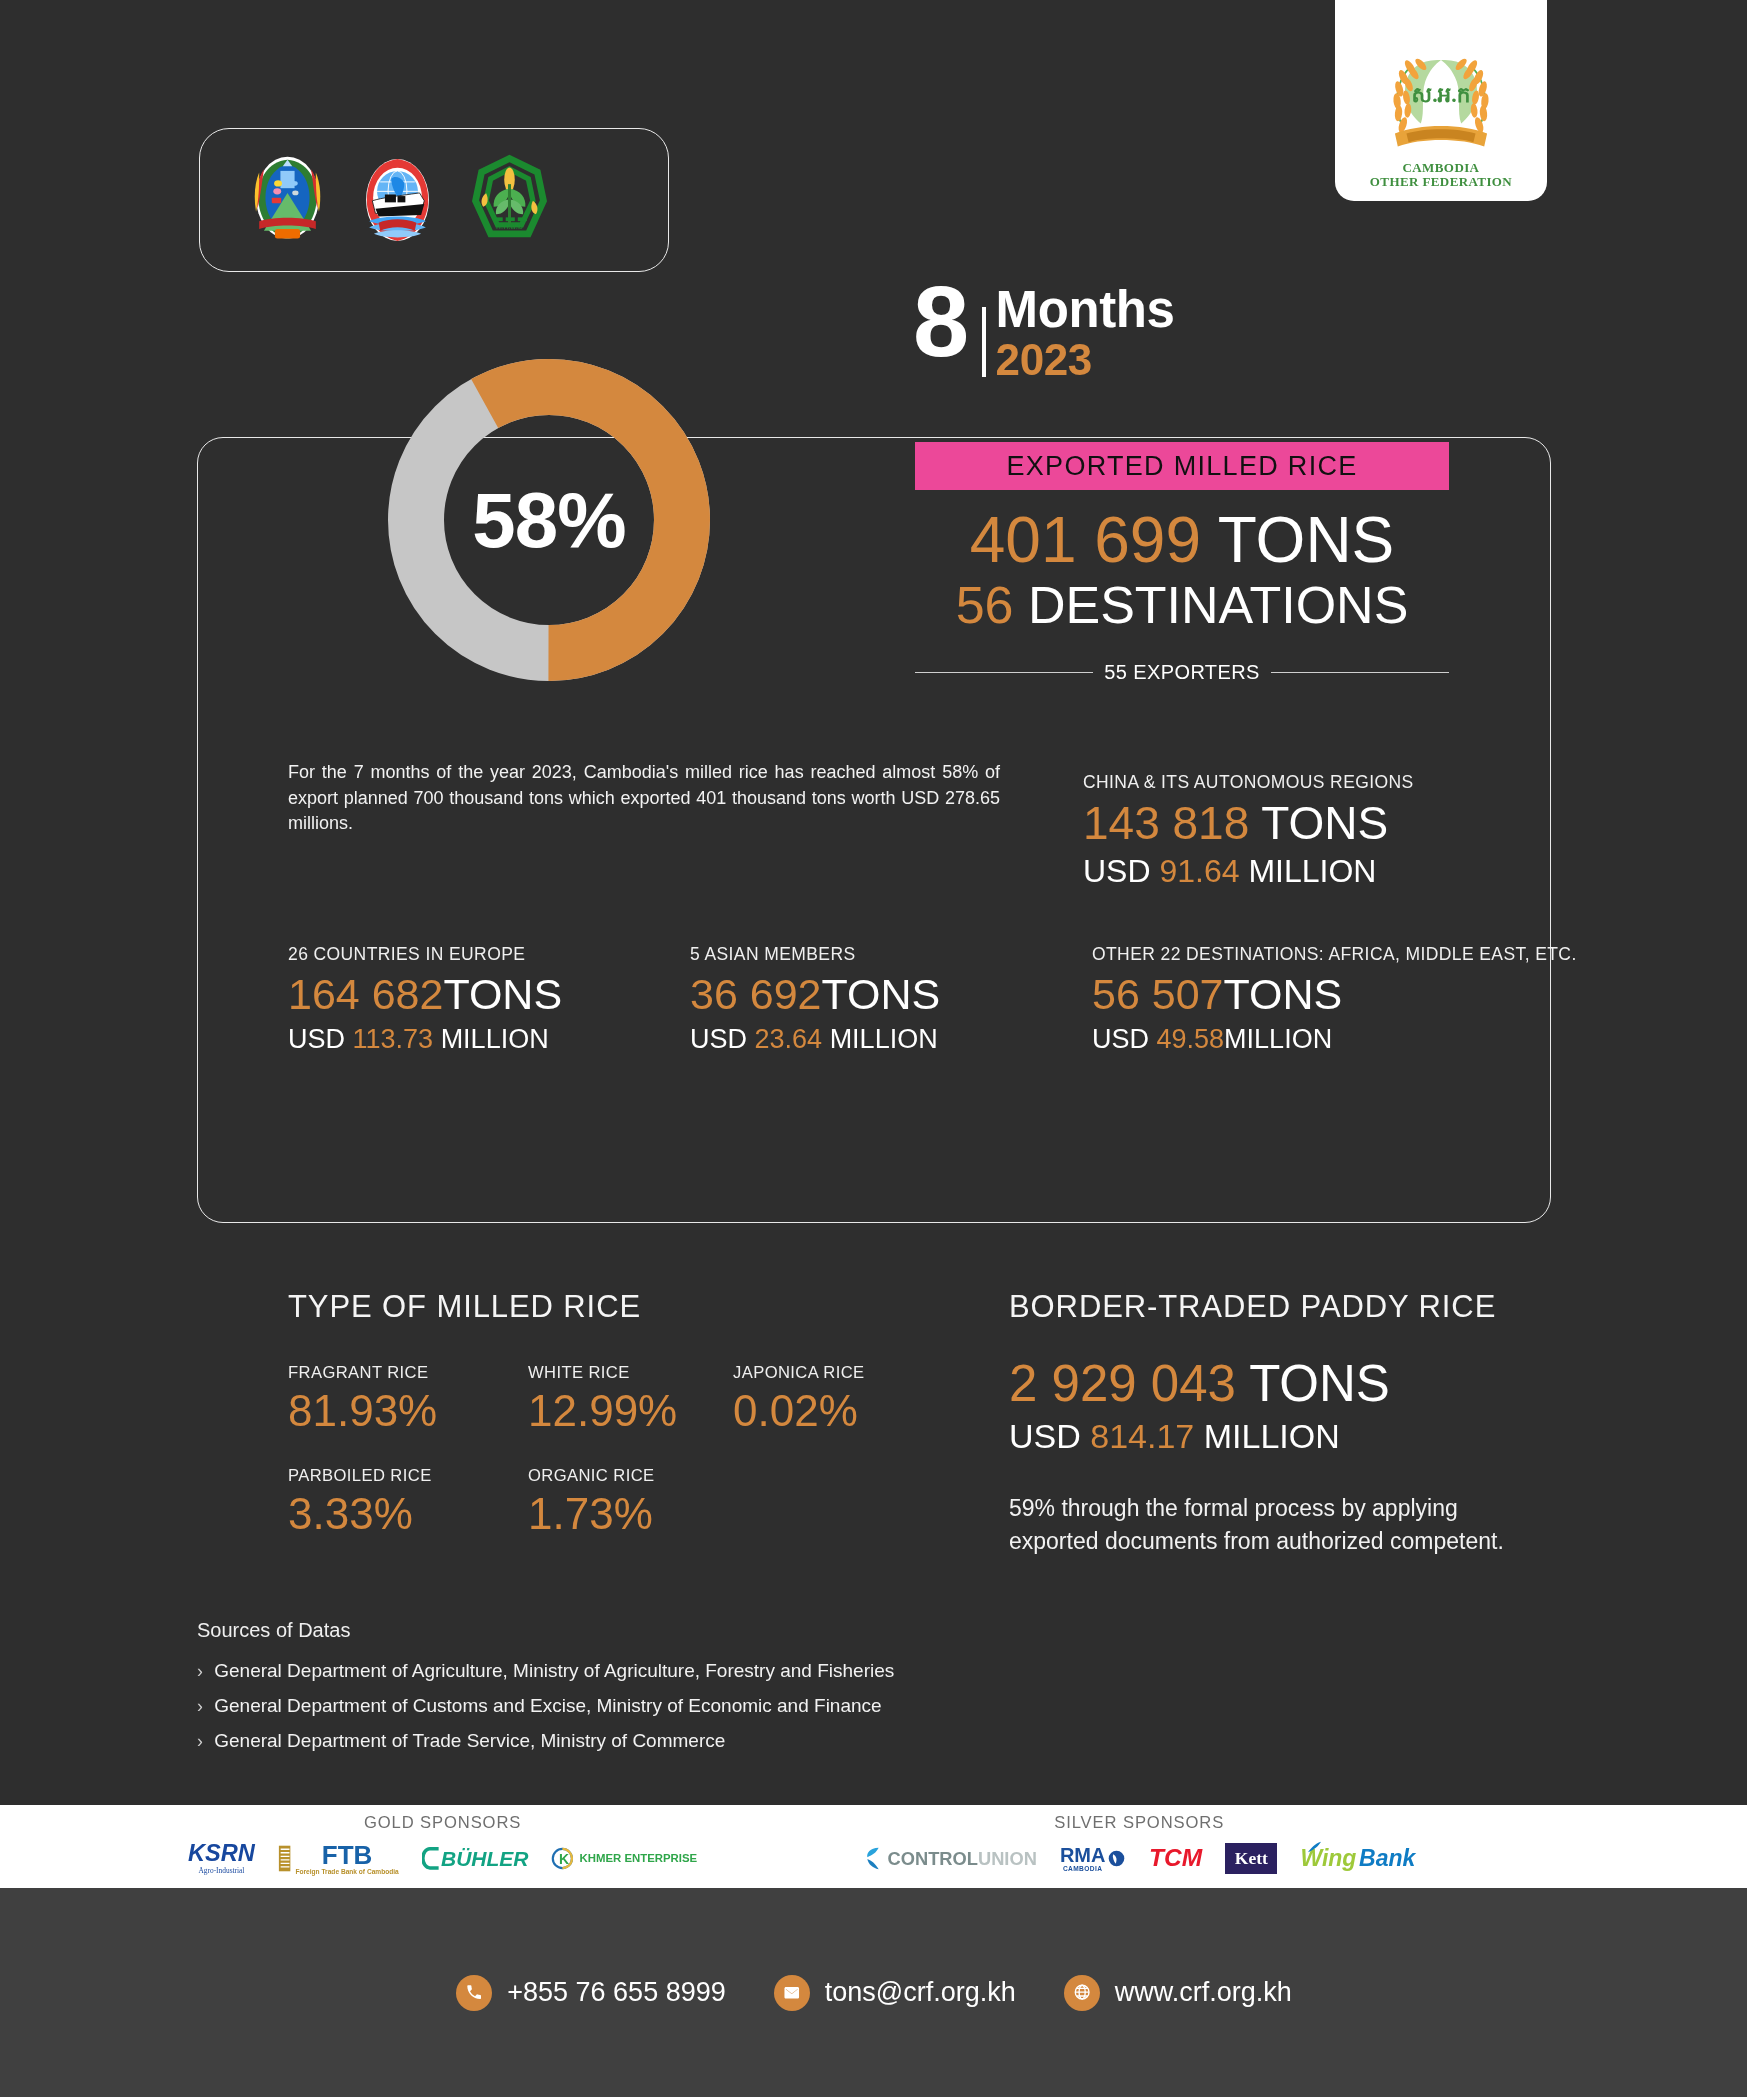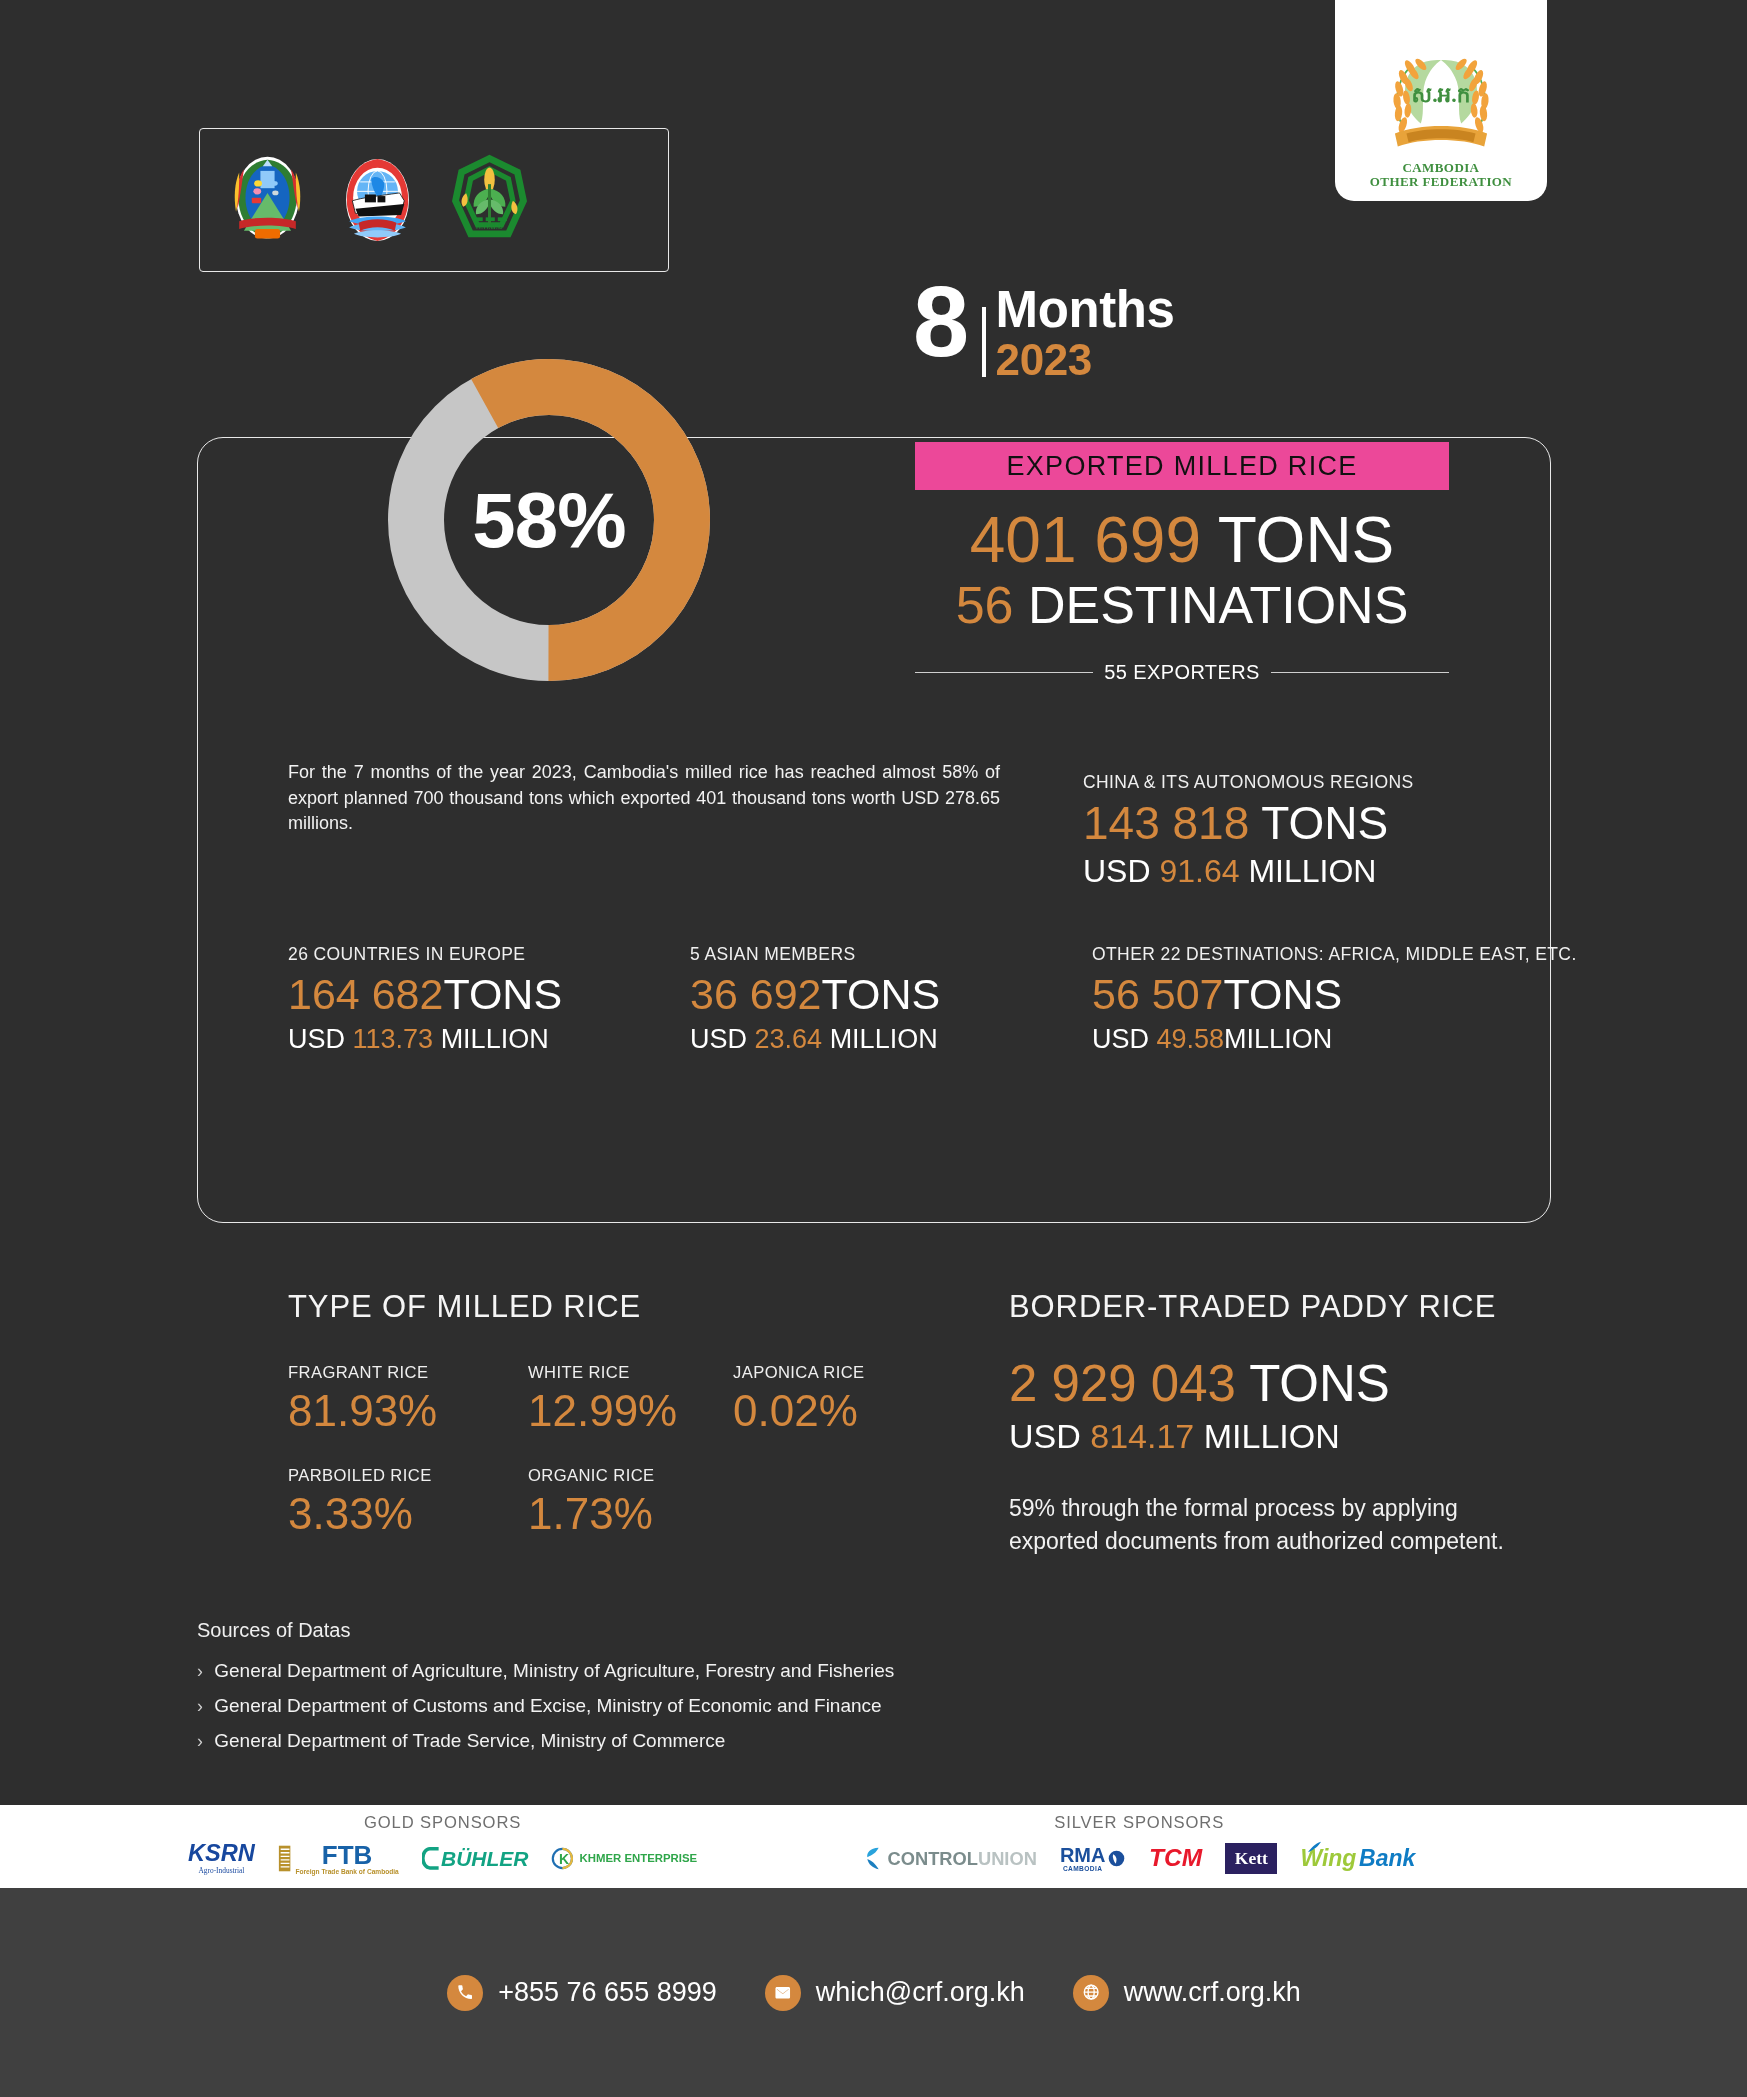--- a/index.html
+++ b/index.html
@@ -10,23 +10,23 @@
     color:#ffffff;
     position:relative;
     overflow:hidden;
   }
   .page { position:absolute; inset:0; background:#2e2e2e; }
 
   
   .gov-logos {
     position:absolute; left:199px; top:128px;
     width:470px; height:144px;
-    border:1.7px solid #e8e8e8; border-radius:4px;
+    border:1.7px solid #e8e8e8; border-radius:30px;
     display:flex; align-items:center; justify-content:flex-start;
-    gap:31px; padding-left:28px;
+    gap:31px; padding-left:48px;
   }
   .gov-logo { width:79px; height:96px; position:relative; }
 
   
   .crf-card {
     position:absolute; left:1335px; top:-70px;
     width:212px; height:271px;
     background:#ffffff; border-radius:19px;
     display:flex; flex-direction:column;
     align-items:center; justify-content:flex-end;
@@ -525,21 +525,21 @@
         </svg>
       </div>
       <div class="ct-txt">+855 76 655 8999</div>
     </div>
     <div class="ct-item">
       <div class="ct-dot">
         <svg width="17.5" height="17.5" viewBox="0 0 24 24" fill="#ffffff">
           <path d="M4 4h16c1.1 0 2 .9 2 2v12c0 1.1-.9 2-2 2H4c-1.1 0-2-.9-2-2V6c0-1.1.9-2 2-2zm8 9L4.4 7.2 4 7v.6l8 6 8-6V7l-.4.2L12 13z"></path>
         </svg>
       </div>
-      <div class="ct-txt">which@crf.org.kh</div>
+      <div class="ct-txt">tons@crf.org.kh</div>
     </div>
     <div class="ct-item">
       <div class="ct-dot">
         <svg width="18.3" height="18.3" viewBox="0 0 24 24" fill="none" stroke="#ffffff" stroke-width="1.8">
           <circle cx="12" cy="12" r="9"></circle>
           <ellipse cx="12" cy="12" rx="4" ry="9"></ellipse>
           <path d="M3 12h18M4.5 7h15M4.5 17h15"></path>
         </svg>
       </div>
       <div class="ct-txt">www.crf.org.kh</div>

